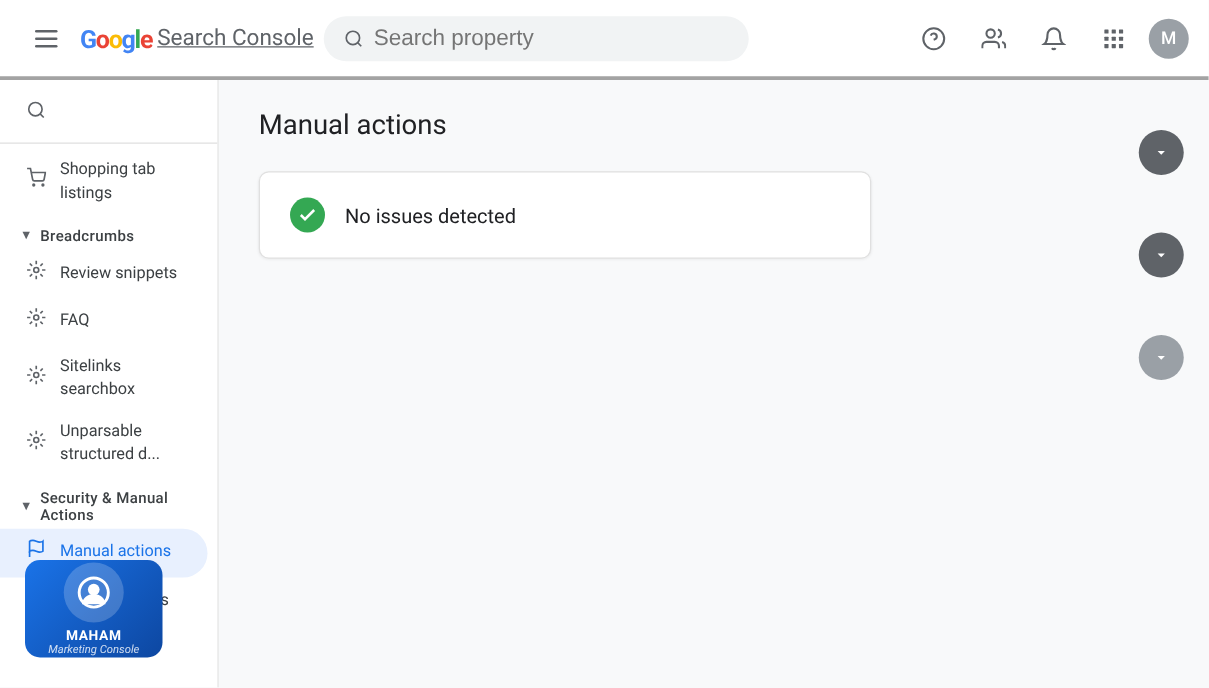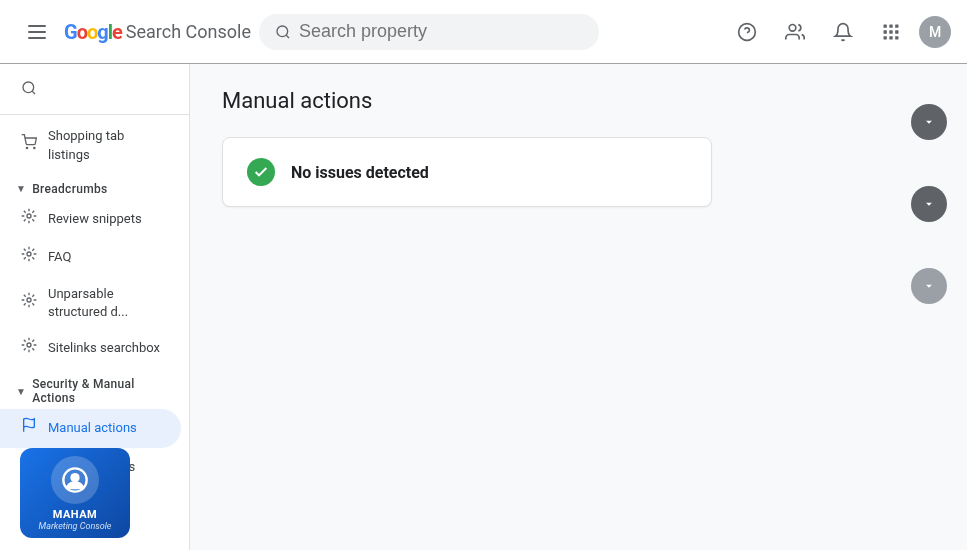--- a/index.html
+++ b/index.html
@@ -15,21 +15,21 @@
       flex-direction: column;
     }
 
     
     .header {
       height: 64px;
       background: #fff;
       display: flex;
       align-items: center;
       padding: 16px 16px;
-      border-bottom: 1px solid #a3a3a3;
+      border-bottom: 3px solid #a3a3a3;
       position: relative;
       z-index: 10;
     }
     .header-left {
       display: flex;
       align-items: center;
       gap: 8px;
       flex: 1;
     }
     .hamburger-icon {
@@ -61,20 +61,21 @@
     }
     .google-g .g-blue { color: #4285f4; }
     .google-g .g-red { color: #ea4335; }
     .google-g .g-yellow { color: #fbbc05; }
     .google-g .g-green { color: #34a853; }
 
     .search-console-title {
       font-size: 18px;
       color: #5f6368;
       font-weight: 400;
+      text-decoration: underline;
     }
 
     .header-search {
       background: #f1f3f4;
       border-radius: 24px;
       height: 36px;
       width: 340px;
       display: flex;
       align-items: center;
       padding: 0 16px;
@@ -123,21 +124,21 @@
 
     
     .main-layout {
       display: flex;
       flex: 1;
       overflow: hidden;
     }
 
     
     .sidebar {
-      width: 190px;
+      width: 175px;
       background: #fff;
       overflow-y: auto;
       padding: 8px 0;
       border-right: 1px solid #e0e0e0;
       flex-shrink: 0;
     }
     .sidebar-item {
       display: flex;
       align-items: center;
       padding: 8px 16px 8px 20px;
@@ -214,43 +215,43 @@
       justify-content: center;
       flex-shrink: 0;
     }
     .check-circle svg {
       width: 16px;
       height: 16px;
     }
     .no-issues-text {
       font-size: 16px;
       color: #202124;
-      font-weight: 700;
+      font-weight: 400;
     }
     .chevron-btn {
       width: 36px;
       height: 36px;
       border-radius: 50%;
       background: #5f6368;
       border: none;
       cursor: pointer;
       display: flex;
       align-items: center;
       justify-content: center;
       color: #fff;
       font-size: 12px;
     }
 
     
     .watermark-overlay {
       position: absolute;
-      bottom: 12px;
+      bottom: 24px;
       left: 20px;
       width: 110px;
-      height: 90px;
+      height: 78px;
       background: linear-gradient(135deg, #1a73e8, #0d47a1);
       border-radius: 12px;
       display: flex;
       flex-direction: column;
       align-items: center;
       justify-content: center;
       color: #fff;
       z-index: 50;
       overflow: hidden;
     }
@@ -398,31 +399,31 @@
       <span class="sidebar-label">FAQ</span>
     </div>
 
     <div class="sidebar-item">
       <span class="sidebar-icon">
         <svg width="16" height="16" viewBox="0 0 24 24" fill="none" stroke="#5f6368" stroke-width="2">
           <circle cx="12" cy="12" r="3"></circle>
             <path d="M12 1v4M12 19v4M4.22 4.22l2.83 2.83M16.95 16.95l2.83 2.83M1 12h4M19 12h4M4.22 19.78l2.83-2.83M16.95 7.05l2.83-2.83"></path>
         </svg>
       </span>
-      <span class="sidebar-label">Unparsable structured d...</span>
+      <span class="sidebar-label">Sitelinks searchbox</span>
     </div>
 
     <div class="sidebar-item">
       <span class="sidebar-icon">
         <svg width="16" height="16" viewBox="0 0 24 24" fill="none" stroke="#5f6368" stroke-width="2">
           <circle cx="12" cy="12" r="3"></circle>
             <path d="M12 1v4M12 19v4M4.22 4.22l2.83 2.83M16.95 16.95l2.83 2.83M1 12h4M19 12h4M4.22 19.78l2.83-2.83M16.95 7.05l2.83-2.83"></path>
         </svg>
       </span>
-      <span class="sidebar-label">Sitelinks searchbox</span>
+      <span class="sidebar-label">Unparsable structured d...</span>
     </div>
 
     <div class="sidebar-section-header">
       <span class="collapse-arrow">▼</span>
       <span>Security &amp; Manual Actions</span>
     </div>
 
     <div class="sidebar-item active">
       <span class="sidebar-icon">
         <svg width="16" height="16" viewBox="0 0 24 24" fill="none" stroke="#1a73e8" stroke-width="2">

